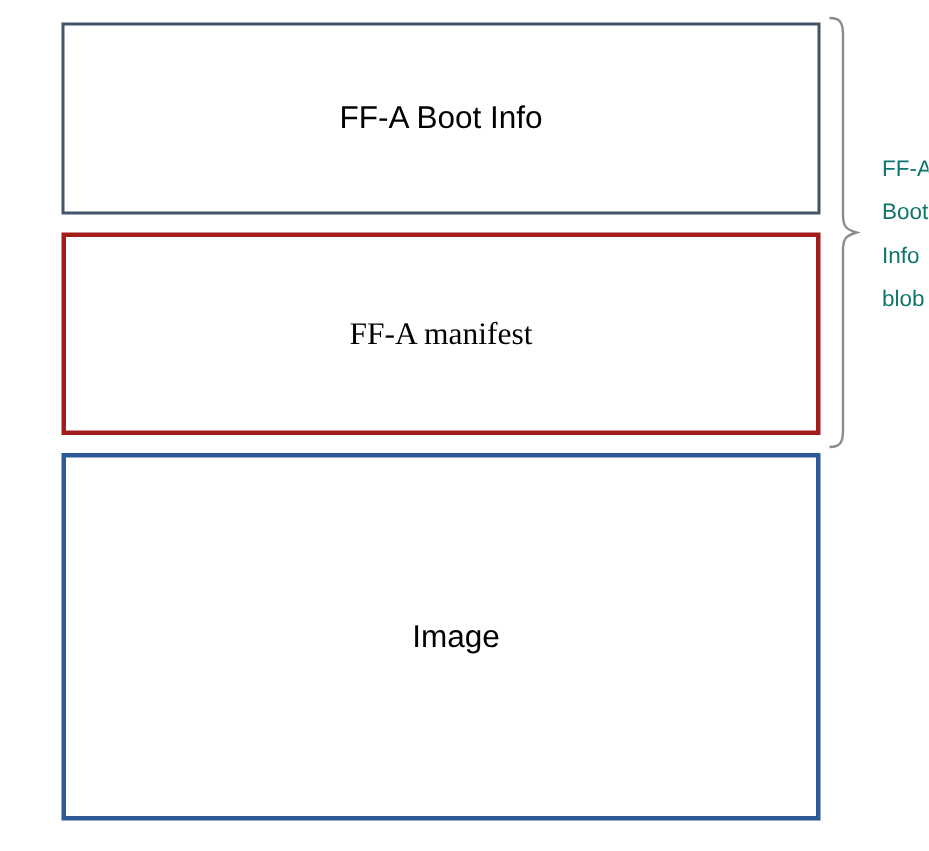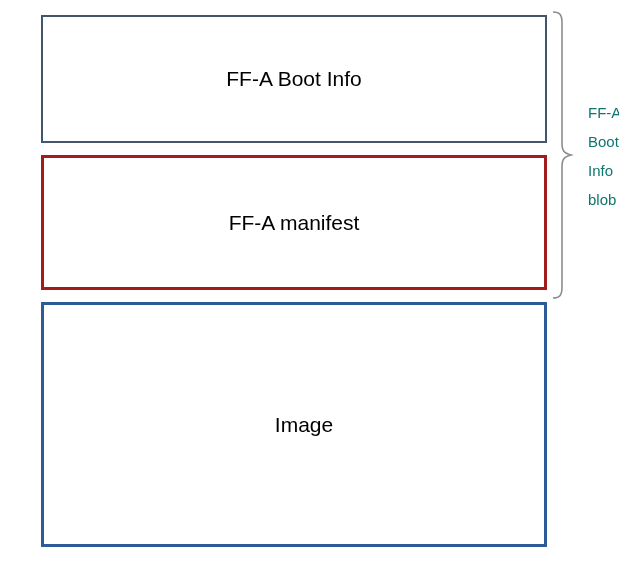--- a/index.html
+++ b/index.html
@@ -34,20 +34,21 @@
   }
   #box-boot-info {
     top: 15px;
     height: 128px;
     border-width: 2px;
   }
   #box-manifest {
     top: 155px;
     height: 135px;
     border-width: 3px;
+    font-family: Liberation Serif, serif;
   }
   #box-image {
     top: 302px;
     height: 245px;
     border-width: 3px;
     padding-left: 20px;
   }
   #brace {
     position: absolute;
     left: 523px;

